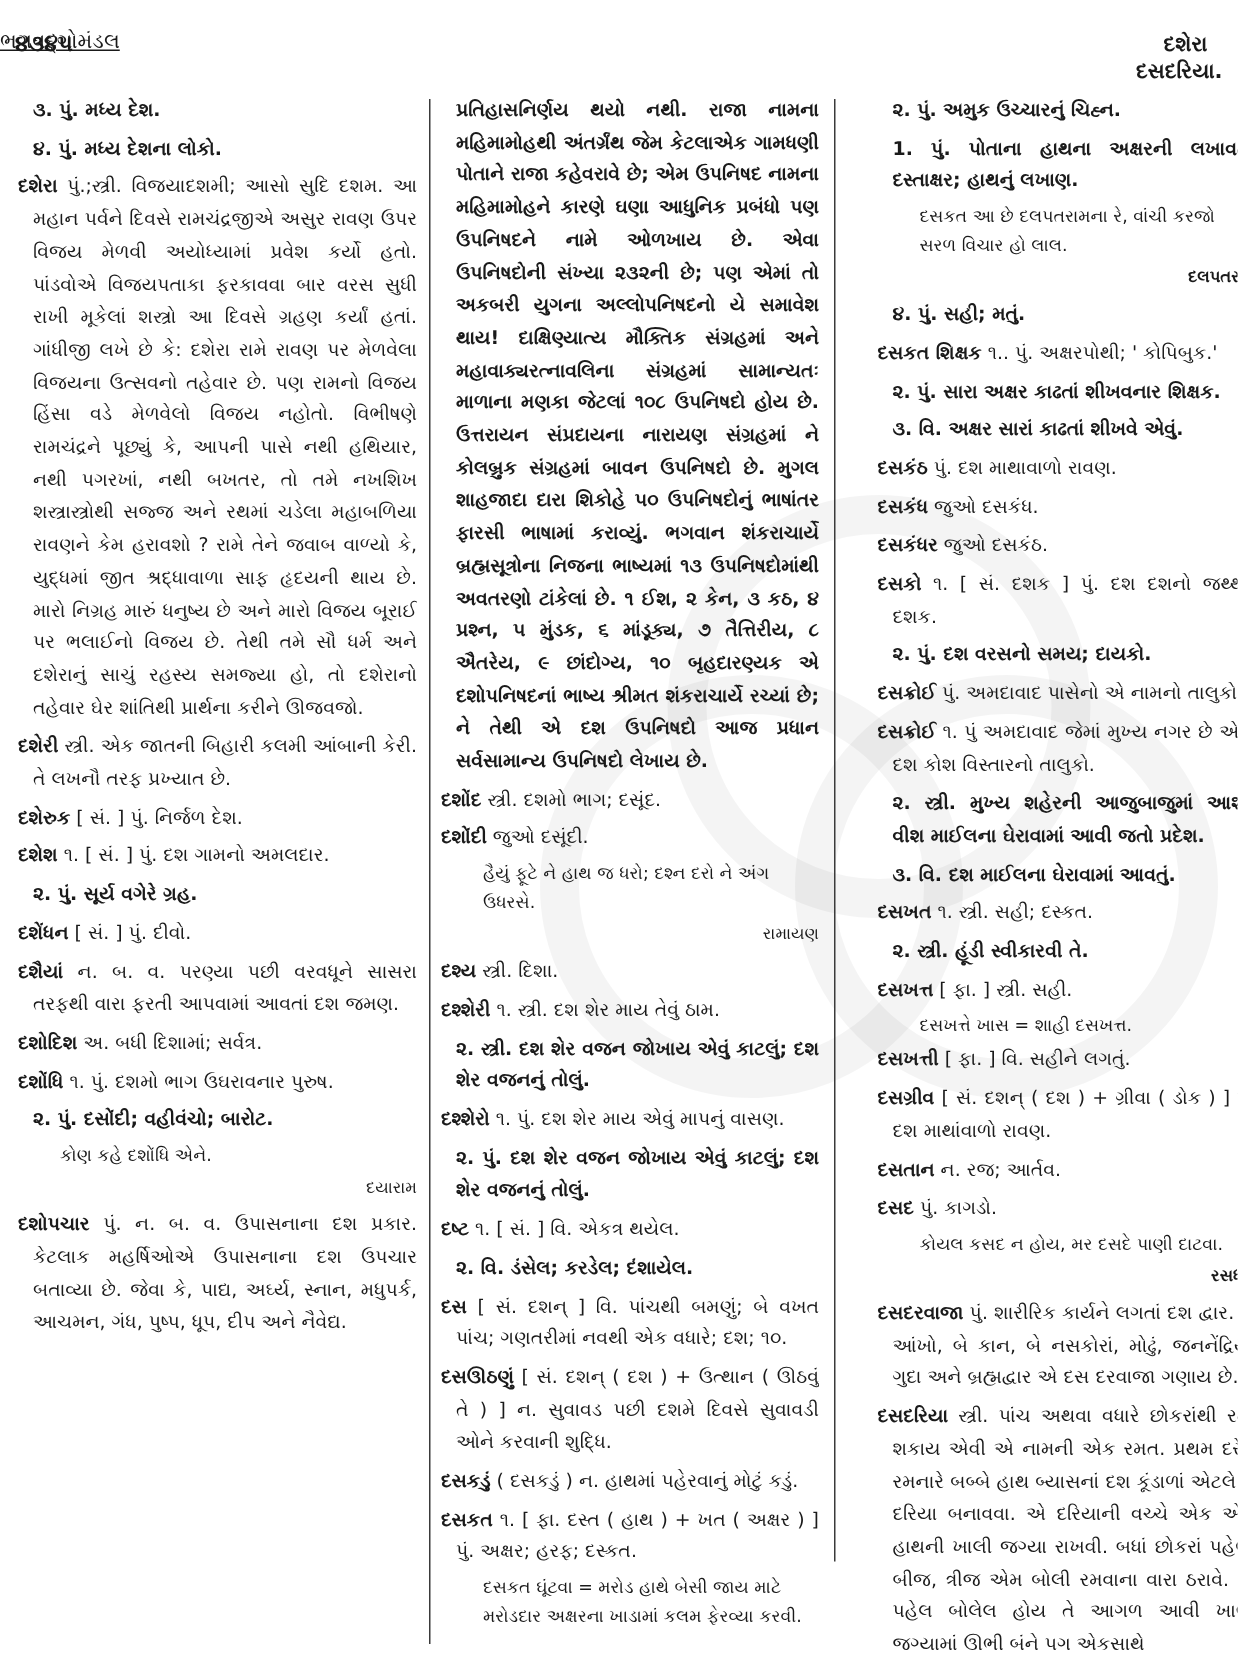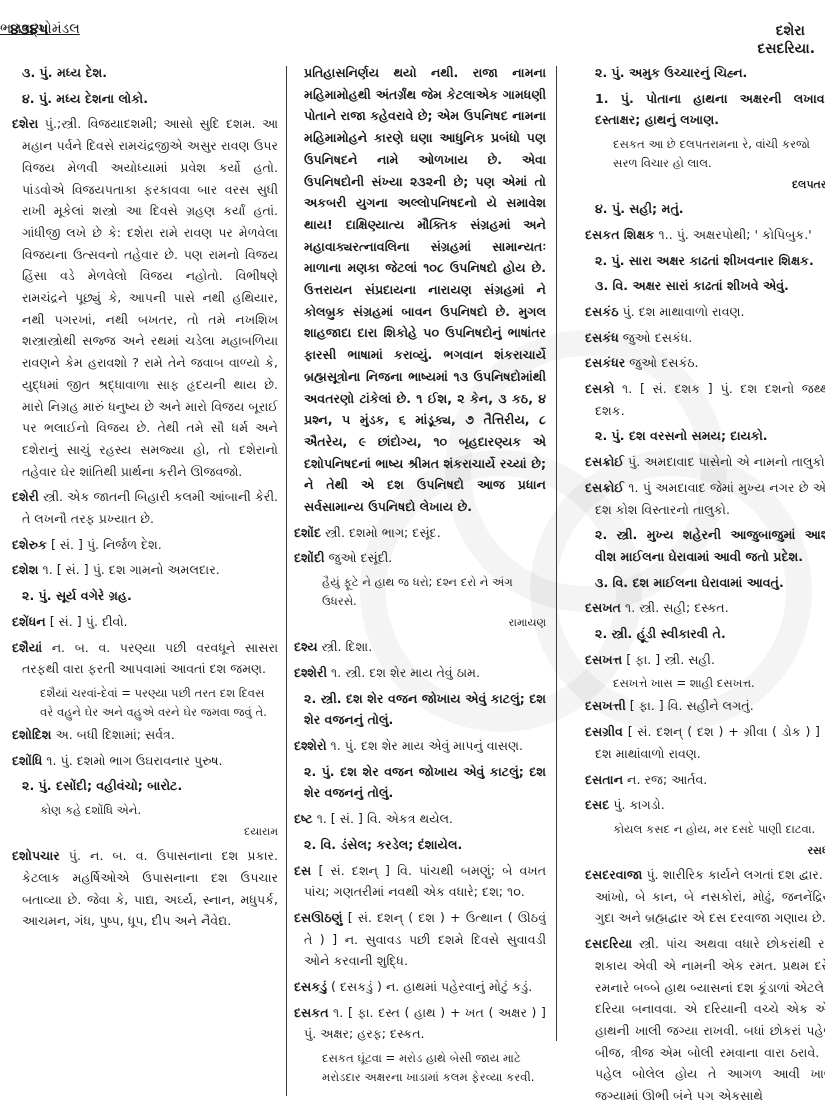--- a/index.html
+++ b/index.html
@@ -56,21 +56,20 @@
   <div class="col col-1">
       <p class="sense">૩. પું. મધ્ય દેશ.</p>
       <p class="sense">૪. પું. મધ્ય દેશના લોકો.</p>
       <p class="entry"><span class="hw">દશેરા</span><span> પું.;સ્ત્રી. વિજયાદશમી; આસો સુદિ દશમ. આ મહાન પર્વને દિવસે રામચંદ્રજીએ અસુર રાવણ ઉપર વિજય મેળવી અયોધ્યામાં પ્રવેશ કર્યો હતો. પાંડવોએ વિજયપતાકા ફરકાવવા બાર વરસ સુધી રાખી મૂકેલાં શસ્ત્રો આ દિવસે ગ્રહણ કર્યાં હતાં. ગાંધીજી લખે છે કે: દશેરા રામે રાવણ પર મેળવેલા વિજયના ઉત્સવનો તહેવાર છે. પણ રામનો વિજય હિંસા વડે મેળવેલો વિજય નહોતો. વિભીષણે રામચંદ્રને પૂછ્યું કે, આપની પાસે નથી હથિયાર, નથી પગરખાં, નથી બખતર, તો તમે નખશિખ શસ્ત્રાસ્ત્રોથી સજ્જ અને રથમાં ચડેલા મહાબળિયા રાવણને કેમ હરાવશો ? રામે તેને જવાબ વાળ્યો કે, યુદ્ધમાં જીત શ્રદ્ધાવાળા સાફ હૃદયની થાય છે. મારો નિગ્રહ મારું ધનુષ્ય છે અને મારો વિજય બૂરાઈ પર ભલાઈનો વિજય છે. તેથી તમે સૌ ધર્મ અને દશેરાનું સાચું રહસ્ય સમજ્યા હો, તો દશેરાનો તહેવાર ઘેર શાંતિથી પ્રાર્થના કરીને ઊજવજો.</span></p>
       <p class="entry"><span class="hw">દશેરી</span><span> સ્ત્રી. એક જાતની બિહારી કલમી આંબાની કેરી. તે લખનૌ તરફ પ્રખ્યાત છે.</span></p>
       <p class="entry"><span class="hw">દશેરુક</span><span> [ સં. ] પું. નિર્જળ દેશ.</span></p>
       <p class="entry"><span class="hw">દશેશ</span><span> ૧. [ સં. ] પું. દશ ગામનો અમલદાર.</span></p>
       <p class="sense">૨. પું. સૂર્ય વગેરે ગ્રહ.</p>
       <p class="entry"><span class="hw">દશેંધન</span><span> [ સં. ] પું. દીવો.</span></p>
       <p class="entry"><span class="hw">દશૈયાં</span><span> ન. બ. વ. પરણ્યા પછી વરવધૂને સાસરા તરફથી વારા ફરતી આપવામાં આવતાં દશ જમણ.</span></p>
-      <p class="quote">દશૈયાં ચરવાં-દેવાં = પરણ્યા પછી તરત દશ દિવસ વરે વહુને ઘેર અને વહુએ વરને ઘેર જમવા જવું તે.</p>
       <p class="entry"><span class="hw">દશોદિશ</span><span> અ. બધી દિશામાં; સર્વત્ર.</span></p>
       <p class="entry"><span class="hw">દશોંધિ</span><span> ૧. પું. દશમો ભાગ ઉઘરાવનાર પુરુષ.</span></p>
       <p class="sense">૨. પું. દસોંદી; વહીવંચો; બારોટ.</p>
       <p class="quote">કોણ કહે દશોંધિ એને.</p>
       <p class="attrib">દયારામ</p>
       <p class="entry"><span class="hw">દશોપચાર</span><span> પું. ન. બ. વ. ઉપાસનાના દશ પ્રકાર. કેટલાક મહર્ષિઓએ ઉપાસનાના દશ ઉપચાર બતાવ્યા છે. જેવા કે, પાદ્ય, અર્ઘ્ય, સ્નાન, મધુપર્ક, આચમન, ગંધ, પુષ્પ, ધૂપ, દીપ અને નૈવેદ્ય.</span></p>
     </div>
   <div class="col col-2">
       <p class="sense">પ્રતિહાસનિર્ણય થયો નથી. રાજા નામના મહિમામોહથી અંતર્ગ્રંથ જેમ કેટલાએક ગામધણી પોતાને રાજા કહેવરાવે છે; એમ ઉપનિષદ નામના મહિમામોહને કારણે ઘણા આધુનિક પ્રબંધો પણ ઉપનિષદને નામે ઓળખાય છે. એવા ઉપનિષદોની સંખ્યા ૨૩૨ની છે; પણ એમાં તો અકબરી યુગના અલ્લોપનિષદનો યે સમાવેશ થાય! દાક્ષિણ્યાત્ય મૌક્તિક સંગ્રહમાં અને મહાવાક્યરત્નાવલિના સંગ્રહમાં સામાન્યતઃ માળાના મણકા જેટલાં ૧૦૮ ઉપનિષદો હોય છે. ઉત્તરાયન સંપ્રદાયના નારાયણ સંગ્રહમાં ને કોલબ્રુક સંગ્રહમાં બાવન ઉપનિષદો છે. મુગલ શાહજાદા દારા શિકોહે ૫૦ ઉપનિષદોનું ભાષાંતર ફારસી ભાષામાં કરાવ્યું. ભગવાન શંકરાચાર્યે બ્રહ્મસૂત્રોના નિજના ભાષ્યમાં ૧૩ ઉપનિષદોમાંથી અવતરણો ટાંકેલાં છે. ૧ ઈશ, ૨ કેન, ૩ કઠ, ૪ પ્રશ્ન, ૫ મુંડક, ૬ માંડૂક્ય, ૭ તૈત્તિરીય, ૮ ઐતરેય, ૯ છાંદોગ્ય, ૧૦ બૃહદારણ્યક એ દશોપનિષદનાં ભાષ્ય શ્રીમત શંકરાચાર્યે રચ્યાં છે; ને તેથી એ દશ ઉપનિષદો આજ પ્રધાન સર્વસામાન્ય ઉપનિષદો લેખાય છે.</p>
       <p class="entry"><span class="hw">દશોંદ</span><span> સ્ત્રી. દશમો ભાગ; દસૂંદ.</span></p>

